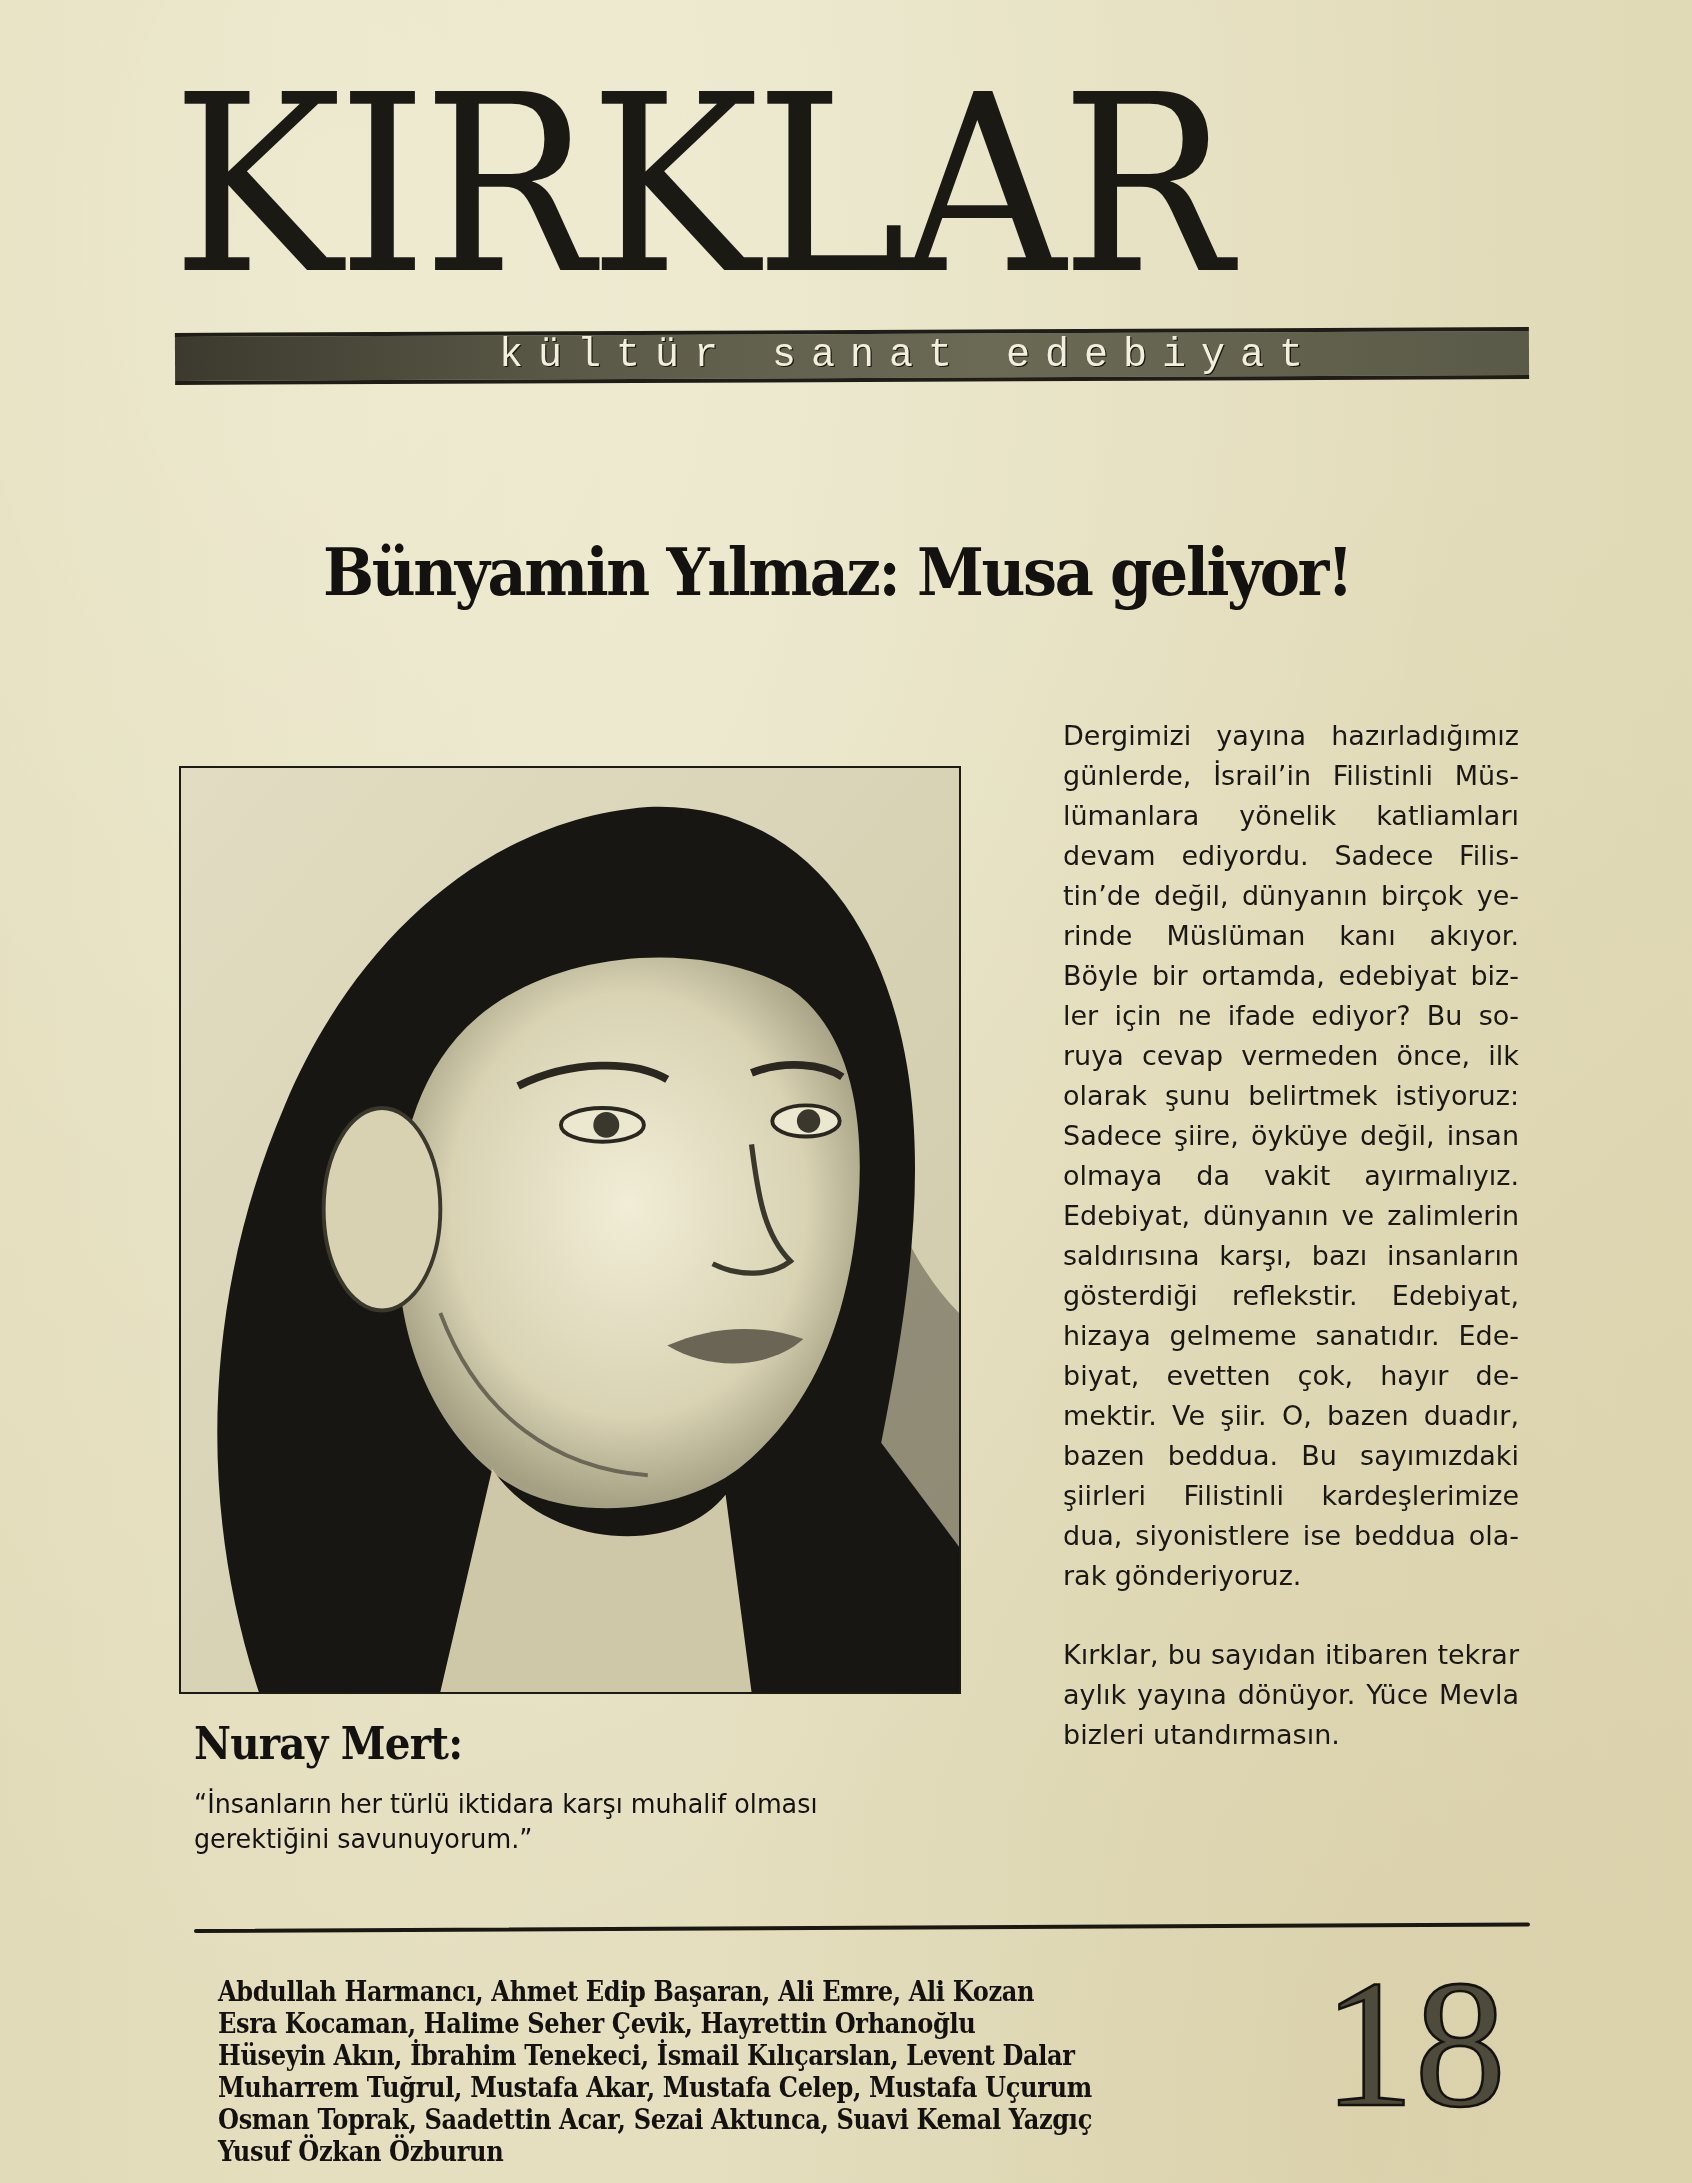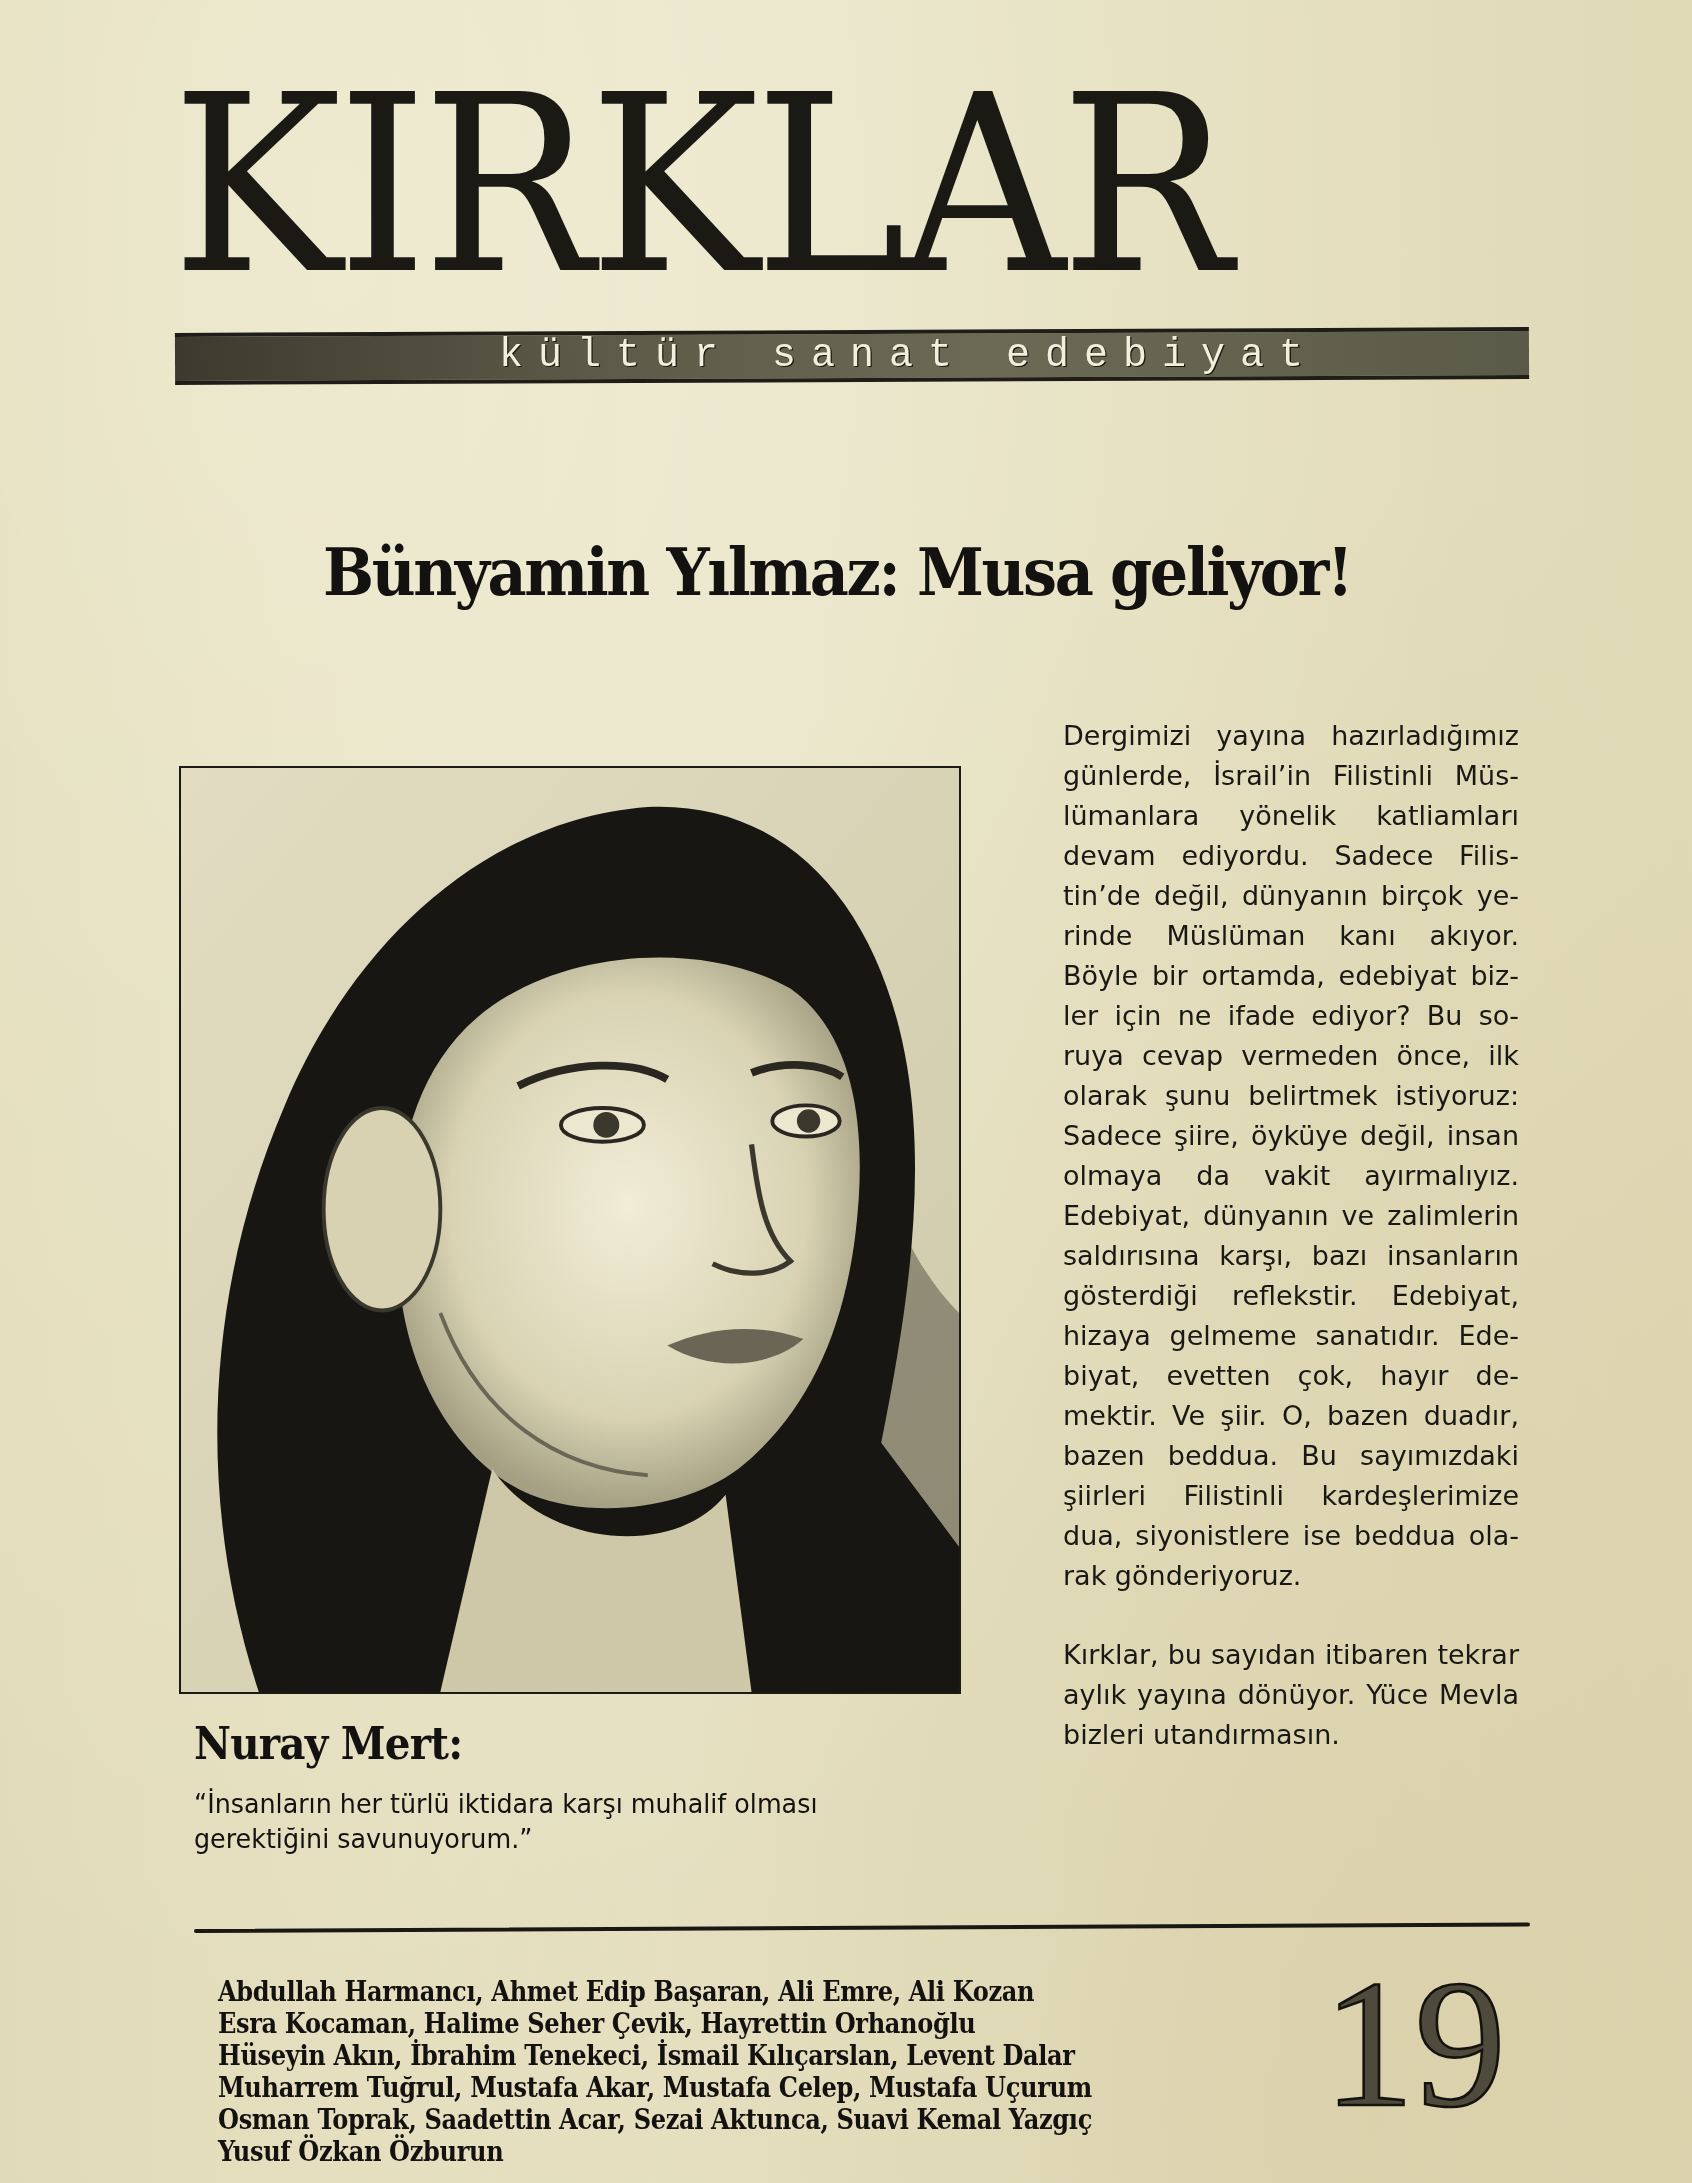--- a/index.html
+++ b/index.html
@@ -172,14 +172,14 @@
 
 <div class="abs contributors">
   <div>Abdullah Harmancı, Ahmet Edip Başaran, Ali Emre, Ali Kozan</div>
   <div>Esra Kocaman, Halime Seher Çevik, Hayrettin Orhanoğlu</div>
   <div>Hüseyin Akın, İbrahim Tenekeci, İsmail Kılıçarslan, Levent Dalar</div>
   <div>Muharrem Tuğrul, Mustafa Akar, Mustafa Celep, Mustafa Uçurum</div>
   <div>Osman Toprak, Saadettin Acar, Sezai Aktunca, Suavi Kemal Yazgıç</div>
   <div>Yusuf Özkan Özburun</div>
 </div>
 
-<div class="abs issue-number">19</div>
+<div class="abs issue-number">18</div>
 
 
 </body></html>

